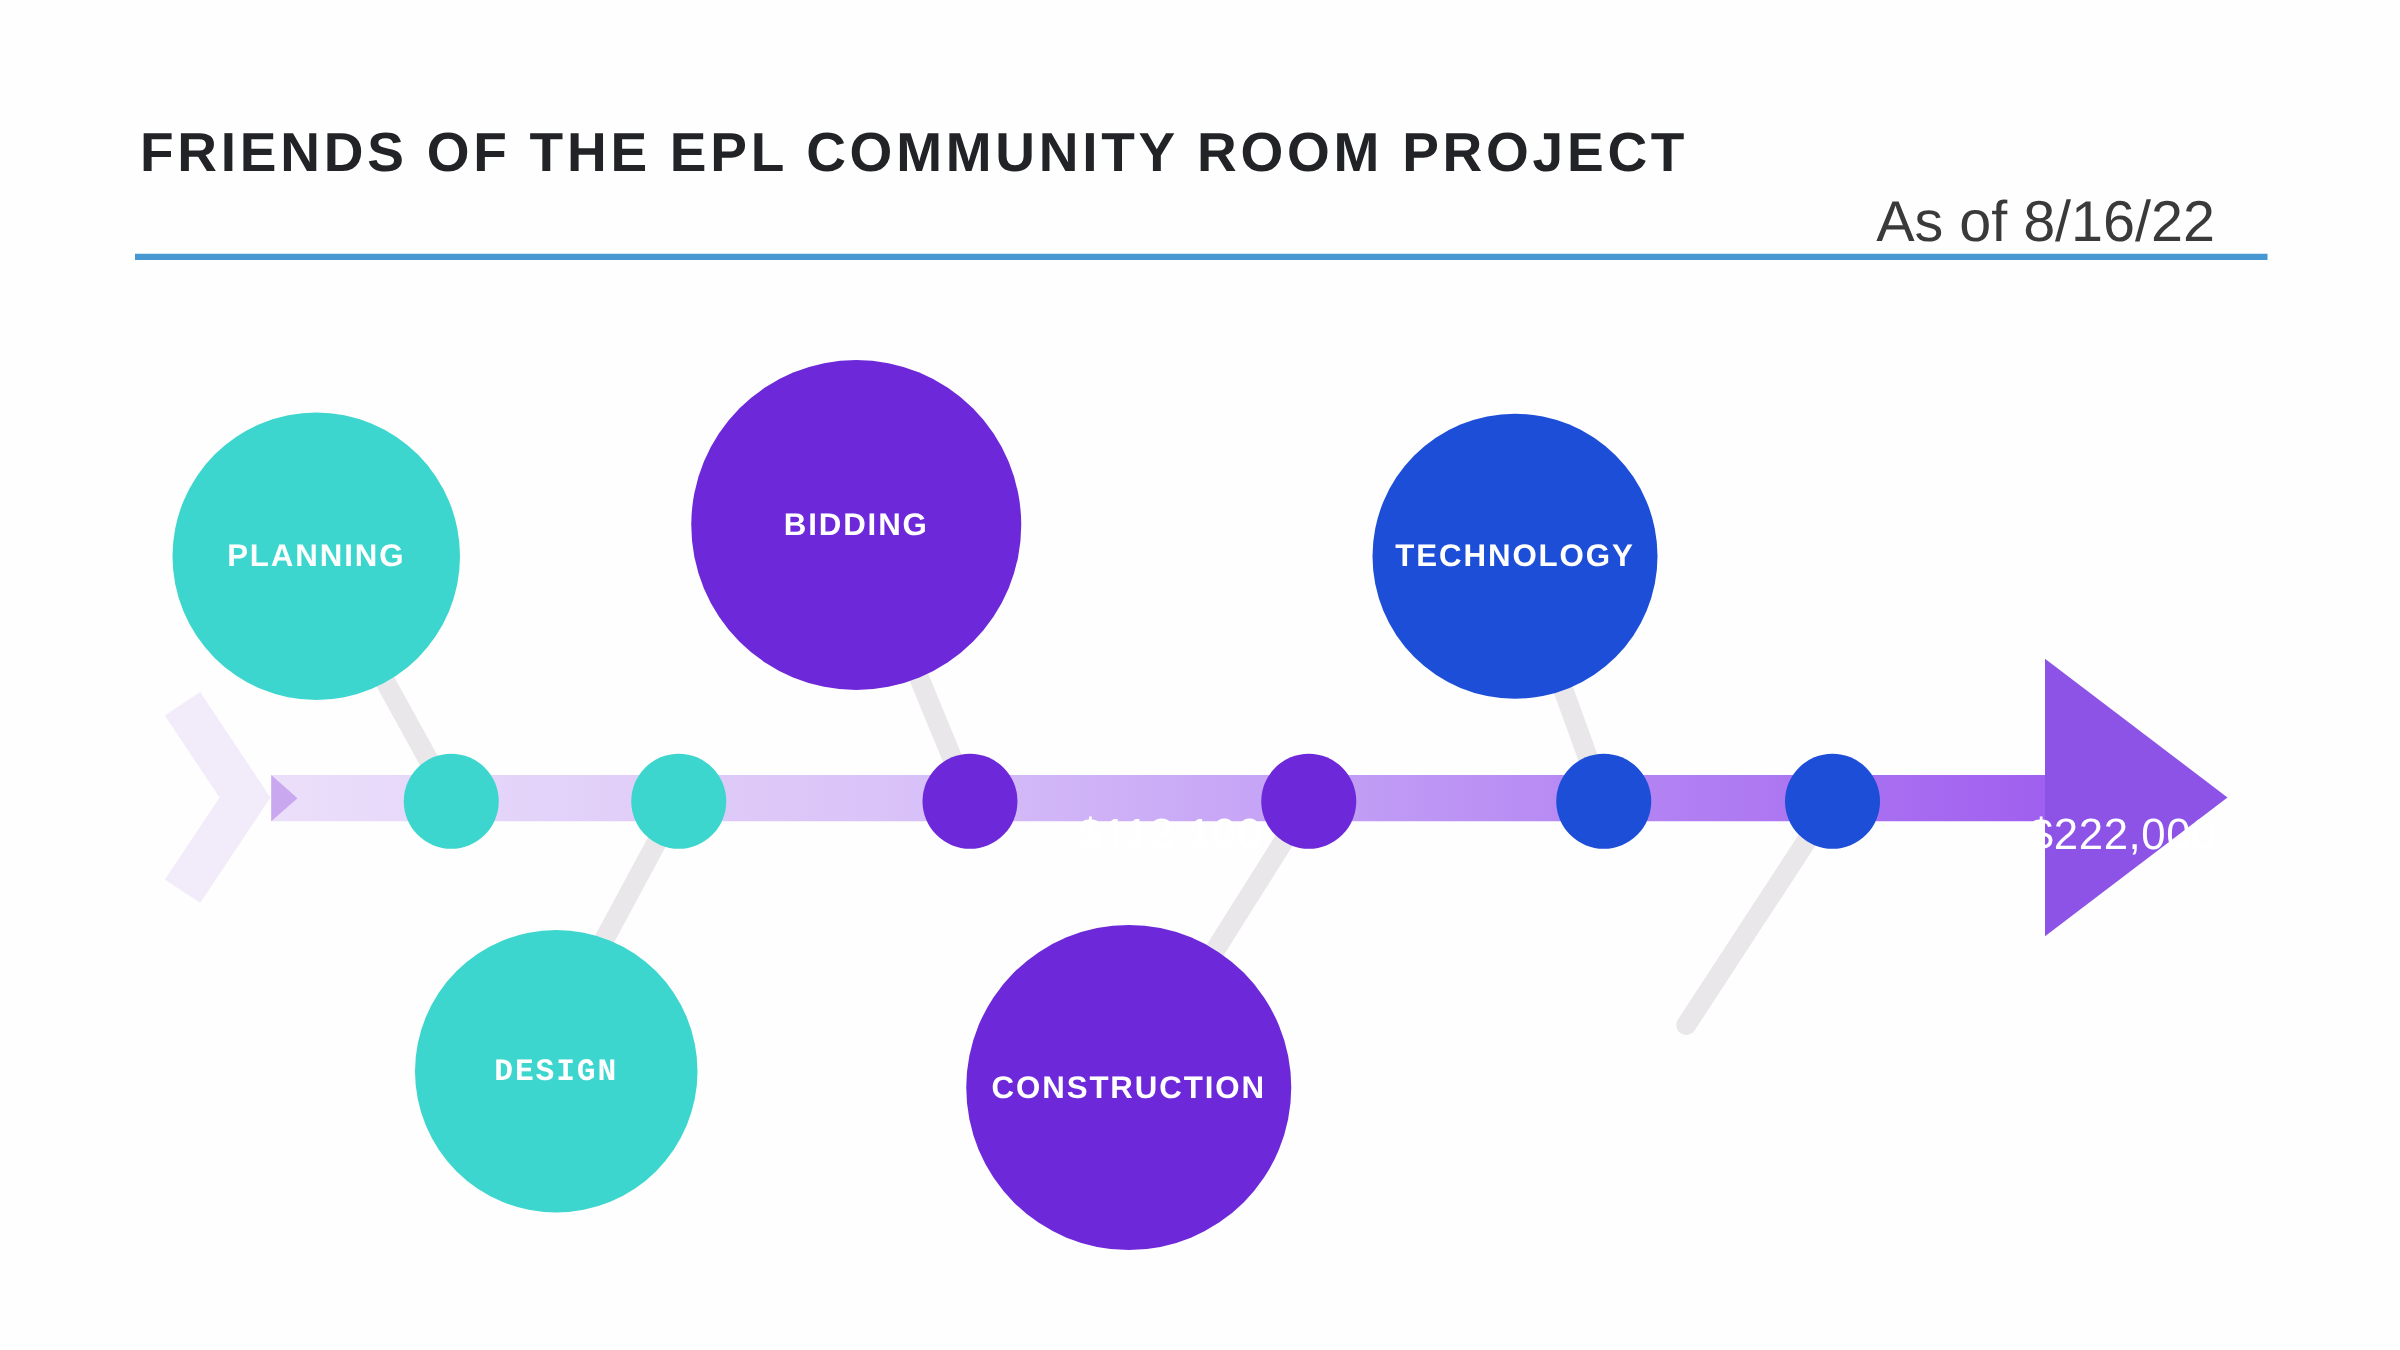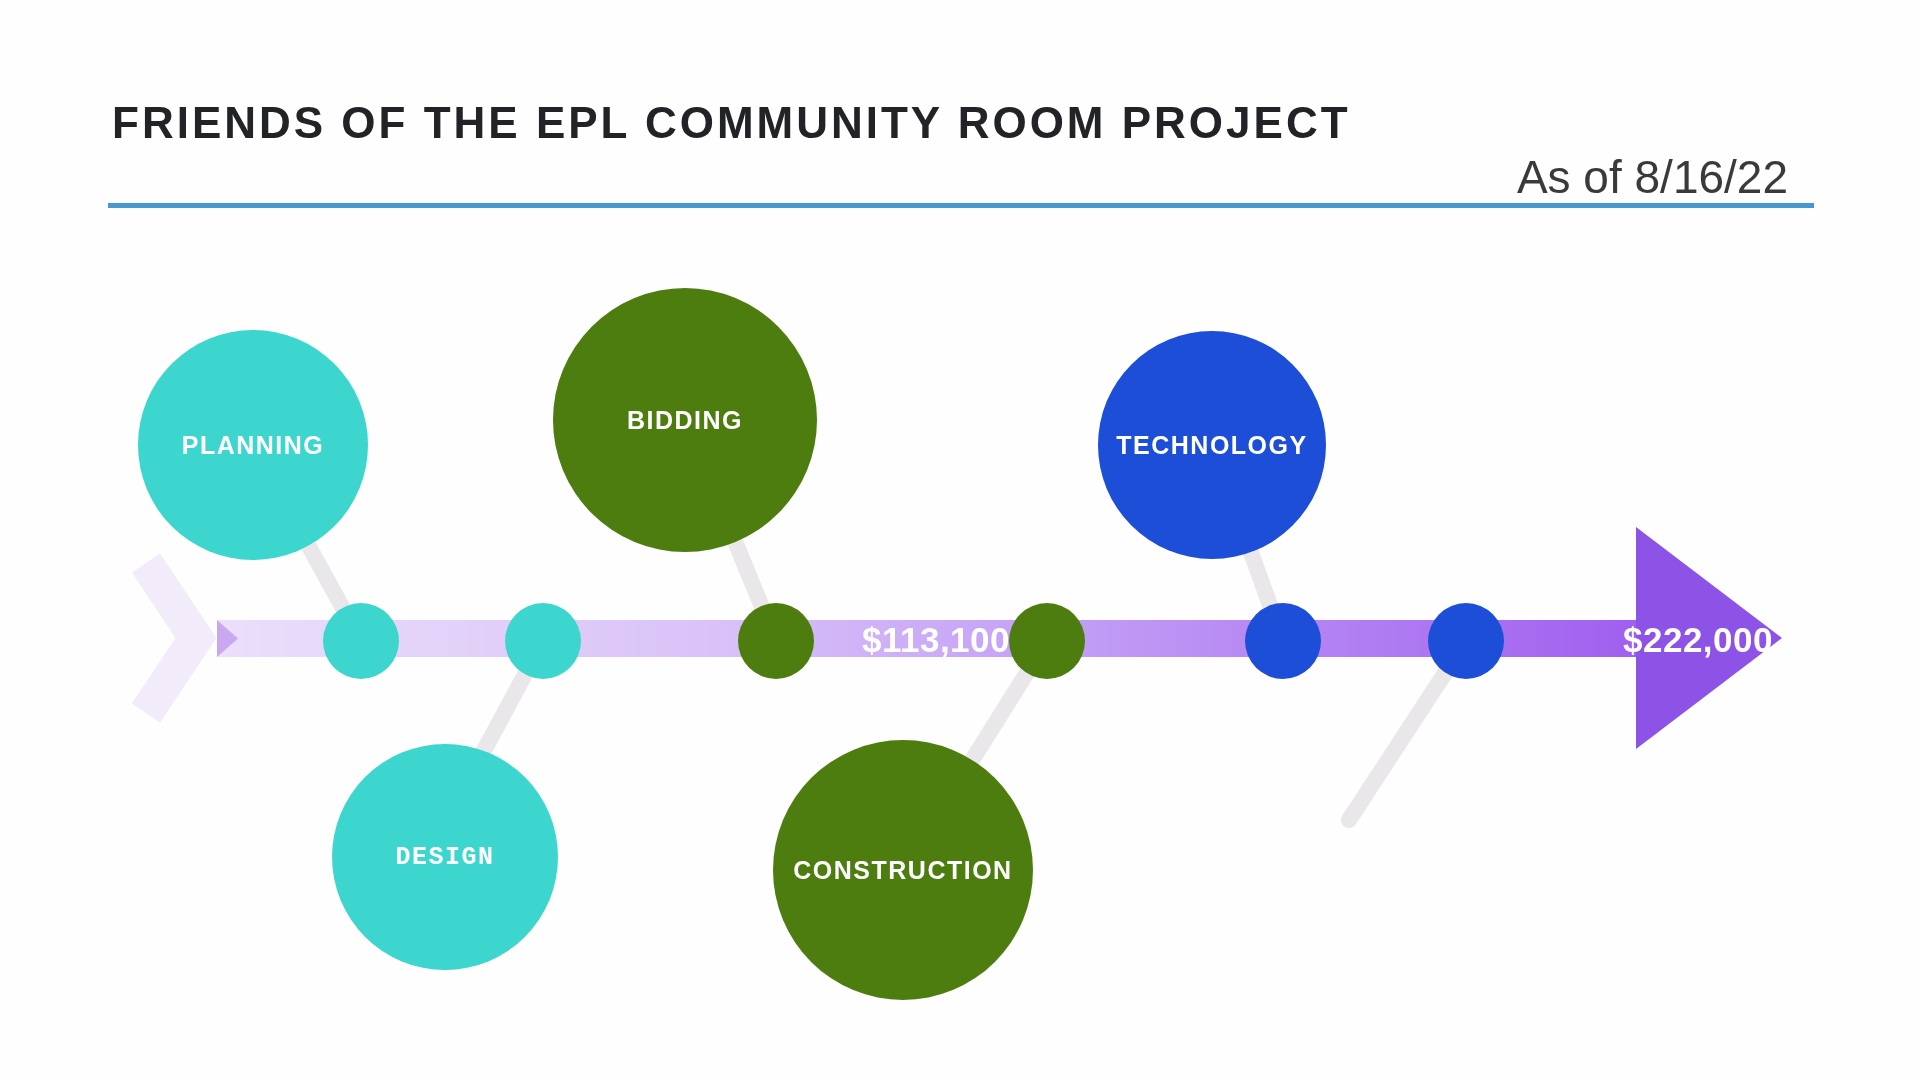--- a/index.html
+++ b/index.html
@@ -7,55 +7,55 @@
     position:relative;width:1876px;height:1080px;overflow:hidden;
     background:#fefefe;font-family:"Liberation Sans",sans-serif;
   }
   
   .title{
     position:absolute;left:112px;top:98px;margin:0;
     font-size:44px;font-weight:bold;letter-spacing:3px;color:#222326;
     white-space:nowrap;
   }
   .asof{
-    position:absolute;right:88px;top:150px;
+    position:absolute;right:104px;top:150px;
     font-size:46px;font-weight:300;color:#3a3a3a;white-space:nowrap;
   }
   .rule{
     position:absolute;left:108px;top:203px;width:1706px;height:5px;
     background:#4697d2;
   }
   
   .gfx{position:absolute;left:0;top:0;}
   
   .milestone{
     position:absolute;border-radius:50%;
     display:flex;align-items:center;justify-content:center;
   }
   .milestone span{
     color:#ffffff;font-weight:bold;font-size:25px;letter-spacing:1.5px;
     text-align:center;white-space:nowrap;
   }
   .c-teal{background:#3dd6ce;}
-  .c-lblue{background:#4d7c0f;}
+  .c-lblue{background:#6d28d9;}
   .c-blue{background:#1d4ed8;}
   .m-planning{left:138px;top:330px;width:230px;height:230px;}
   .m-bidding{left:553px;top:288px;width:264px;height:264px;}
   .m-technology{left:1098px;top:331px;width:228px;height:228px;}
   .m-design{left:332px;top:744px;width:226px;height:226px;font-family:Liberation Mono, monospace;}
   .m-construction{left:773px;top:740px;width:260px;height:260px;}
   .m-furnishings{left:1235px;top:706px;width:228px;height:228px;}
   
   .node{position:absolute;width:76px;height:76px;border-radius:50%;top:603px;}
   .n1{left:323px;} .n2{left:505px;} .n3{left:738px;}
   .n4{left:1009px;} .n5{left:1245px;} .n6{left:1428px;}
   
   .money{
-    position:absolute;top:620px;transform:translateX(-50%);
-    color:#ffffff;font-size:35px;font-weight:700;letter-spacing:0.5px;
+    position:absolute;top:648px;transform:translateX(-50%);
+    color:#ffffff;font-size:35px;font-weight:400;letter-spacing:0.5px;
     white-space:nowrap;
   }
   .money-current{left:936px;}
   .money-goal{left:1698px;}
 </style>
 </head>
 <body>
 
 <div class="stage">
 

